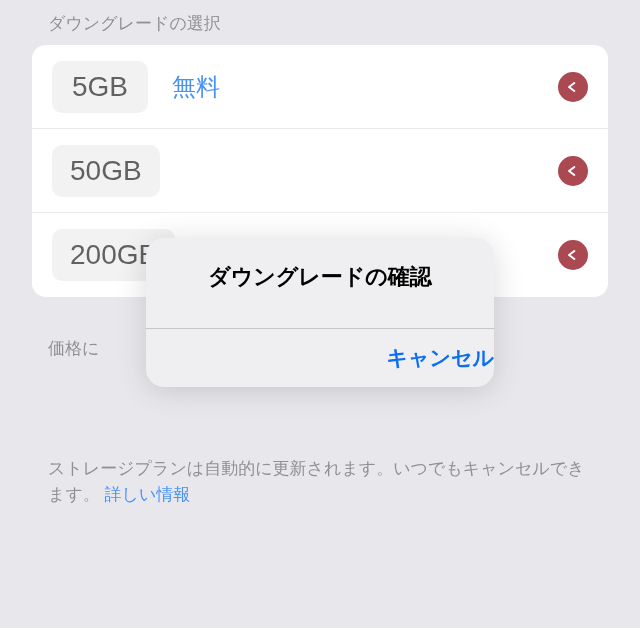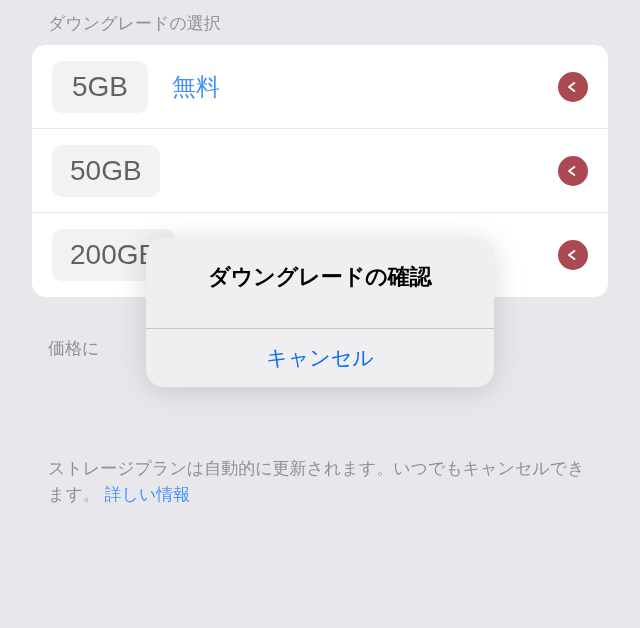--- a/index.html
+++ b/index.html
@@ -105,25 +105,25 @@
       color: #000;
       margin-bottom: 16px;
     }
     .alert-message {
       font-size: 17px;
       color: #000;
       line-height: 1.45;
     }
     .alert-button {
       border-top: 1px solid #c6c6c9;
-      text-align: center;
+      text-align: right;
       padding: 15px 0;
       font-size: 21px;
       color: #0b6ef5;
-      font-weight: 400;
+      font-weight: 700;
       cursor: pointer;
     }
   </style>
 </head>
 <body>
 
 <div class="content">
   <div class="section-header">ダウングレードの選択</div>
 
   <div class="plan-list">

